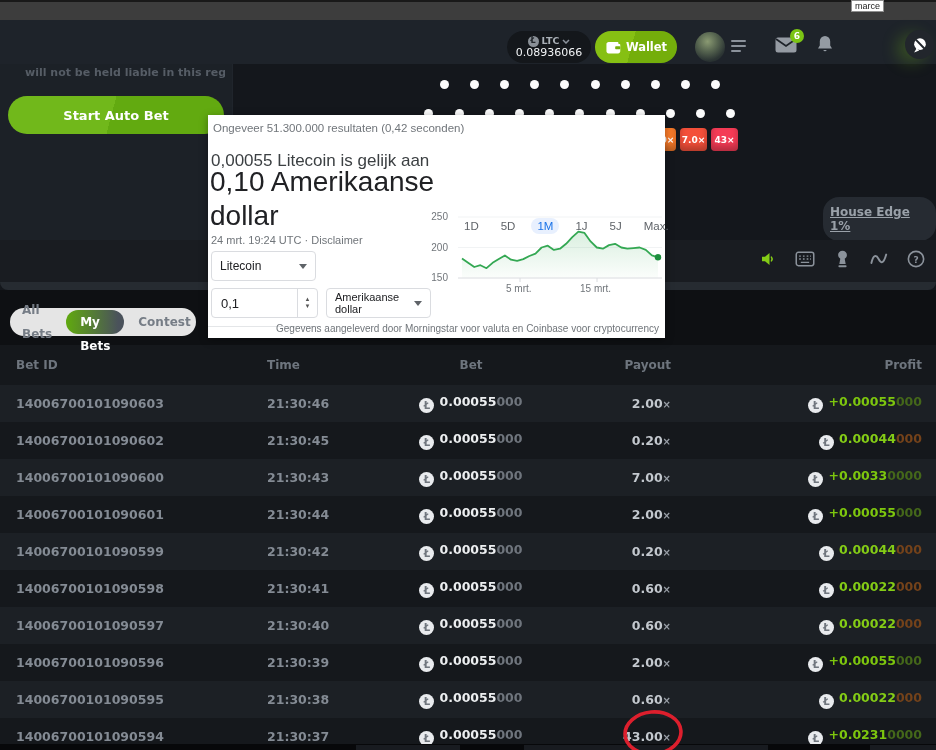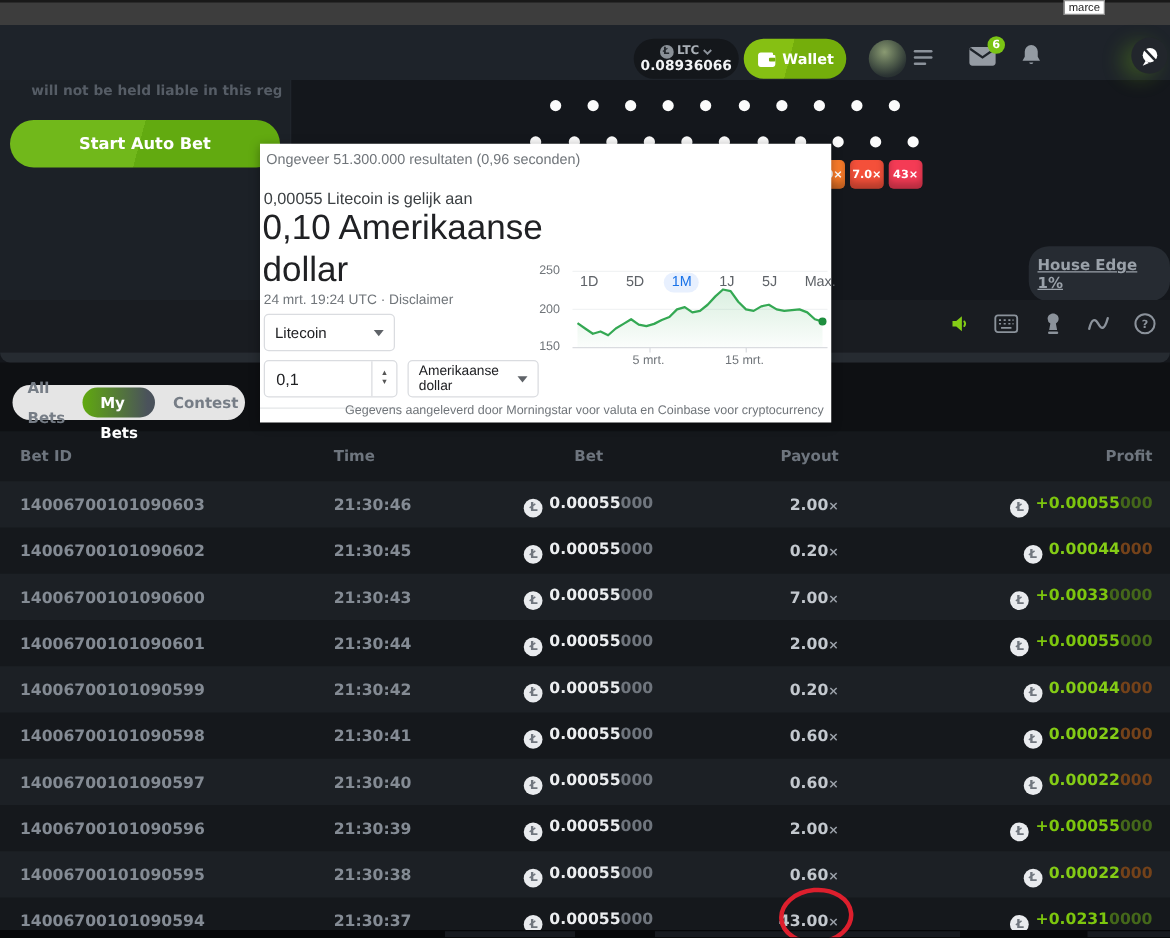--- a/index.html
+++ b/index.html
@@ -8,21 +8,21 @@
   .screen { position:relative; width:936px; height:750px; background:#0e1013; overflow:hidden; }
 
   
   .os-topbar { position:absolute; left:0; top:0; width:936px; height:20px; background:#3d3d3d; border-top:2px solid #191919; }
   .win-tooltip { position:absolute; left:851px; top:0; height:12px; padding:0 3px; background:#fff; border:1px solid #8f8f8f; font-family:"Liberation Sans",sans-serif; font-size:9px; line-height:10px; color:#222; z-index:90; }
 
   
   .site-header { position:absolute; left:0; top:20px; width:936px; height:44px; background:#1e232a; z-index:5; }
   .balance-pill { position:absolute; left:507px; top:11px; width:84px; height:32px; background:#14171b; border-radius:16px; display:flex; flex-direction:column; align-items:center; justify-content:center; cursor:pointer; }
   .balance-top { display:flex; align-items:center; gap:3px; font-size:9.5px; color:#aab0b7; font-weight:700; line-height:10px; }
-  .balance-amt { font-size:11px; color:#f2f4f6; font-weight:700; line-height:12px; }
+  .balance-amt { font-size:11px; color:#f2f4f6; font-weight:400; line-height:12px; }
   .coin { display:inline-flex; align-items:center; justify-content:center; border-radius:50%; font-weight:700; }
   .coin.gray { width:11px; height:11px; background:#8a9097; color:#23272c; font-size:8px; }
   .wallet-btn { position:absolute; left:595px; top:11px; width:82px; height:32px; border:none; border-radius:16px; background:linear-gradient(105deg,#86c013 45%,#74ae0b 45%); color:#fff; font-family:inherit; font-weight:700; font-size:11.5px; display:flex; align-items:center; justify-content:center; gap:5px; cursor:pointer; }
   .avatar { position:absolute; left:695px; top:12px; width:30px; height:30px; border-radius:50%; background:radial-gradient(circle at 42% 32%,#8a9a72 0%,#55634f 38%,#2c3534 70%,#1d2326 100%); cursor:pointer; }
   .menu-icon { position:absolute; left:731px; top:20px; width:17px; height:14px; cursor:pointer; }
   .menu-icon i { display:block; height:2px; border-radius:1px; background:#8b929b; margin-bottom:3px; }
   .menu-icon i:nth-child(1){width:15px;} .menu-icon i:nth-child(2){width:15px;} .menu-icon i:nth-child(3){width:10px;}
   .hdr-ico { position:absolute; top:17px; cursor:pointer; }
   .mail-wrap { left:775px; }
   .badge6 { position:absolute; right:-7px; top:-8px; width:14px; height:14px; border-radius:50%; background:#7bc414; color:#fff; font-size:9px; font-weight:700; display:flex; align-items:center; justify-content:center; }
@@ -67,21 +67,21 @@
   .p-win { color:#7dc60e; font-weight:700; }
   .p-win-dim { color:#44671a; font-weight:700; }
   .p-loss { color:#84cc16; font-weight:700; }
   .p-loss-dim { color:#74421a; font-weight:700; }
   .bottom-strip { position:absolute; left:0; top:744px; width:936px; height:6px; background:#07080a; z-index:3; }
   .bottom-strip i { position:absolute; top:1px; height:5px; background:#181b20; display:block; }
 
   
   .gpopup { position:absolute; left:208px; top:115px; width:457px; height:223px; background:#fff; z-index:40; font-family:"Liberation Sans",sans-serif; box-shadow:0 2px 8px rgba(0,0,0,.35); }
   .g-stats { position:absolute; left:5px; top:7px; font-size:11.5px; color:#70757a; }
-  .g-equals { position:absolute; left:3px; top:36px; font-size:13px; color:#3c4043; }
+  .g-equals { position:absolute; left:3px; top:36px; font-size:17px; color:#3c4043; }
   .g-big { position:absolute; left:2px; top:50px; font-size:28px; color:#202124; line-height:34px; }
   .g-time { position:absolute; left:3px; top:119px; font-size:11px; color:#70757a; }
   .g-time a { color:#70757a; text-decoration:none; cursor:pointer; }
   .g-inrow { position:absolute; left:3px; display:flex; gap:8px; }
   .g-input { width:107px; height:30px; border:1px solid #dadce0; border-radius:4px; display:flex; align-items:center; }
   .g-input input { flex:1; border:none; outline:none; font-family:inherit; font-size:13px; color:#202124; padding-left:9px; width:70px; background:transparent; }
   .g-spin { width:20px; height:100%; border-left:1px solid #dadce0; display:flex; flex-direction:column; align-items:center; justify-content:center; color:#555; font-size:6px; line-height:7px; cursor:pointer; }
   .g-select { width:105px; height:30px; border:1px solid #dadce0; border-radius:4px; display:flex; align-items:center; justify-content:space-between; padding:0 8px; font-size:12px; color:#202124; cursor:pointer; }
   .g-select.small { font-size:11px; }
   .g-caret { width:0; height:0; border-left:4px solid transparent; border-right:4px solid transparent; border-top:5px solid #5f6368; }
@@ -309,21 +309,21 @@
         </div>
       </div>
   </div>
   <div class="bottom-strip">
     <i style="left:356px;width:104px;"></i>
       <i style="left:524px;width:244px;"></i>
       <i style="left:870px;width:66px;"></i>
   </div>
 
   <div class="gpopup">
-    <div class="g-stats">Ongeveer 51.300.000 resultaten (0,96 seconden)</div>
+    <div class="g-stats">Ongeveer 51.300.000 resultaten (0,42 seconden)</div>
     <div class="g-equals">0,00055 Litecoin is gelijk aan</div>
     <div class="g-big">
       <div>0,10 Amerikaanse</div>
       <div>dollar</div>
     </div>
     <div class="g-time">
       <span>24 mrt. 19:24 UTC ·</span>
       <a>Disclaimer</a>
     </div>
     <div class="g-inrow" style="top:136px;">

